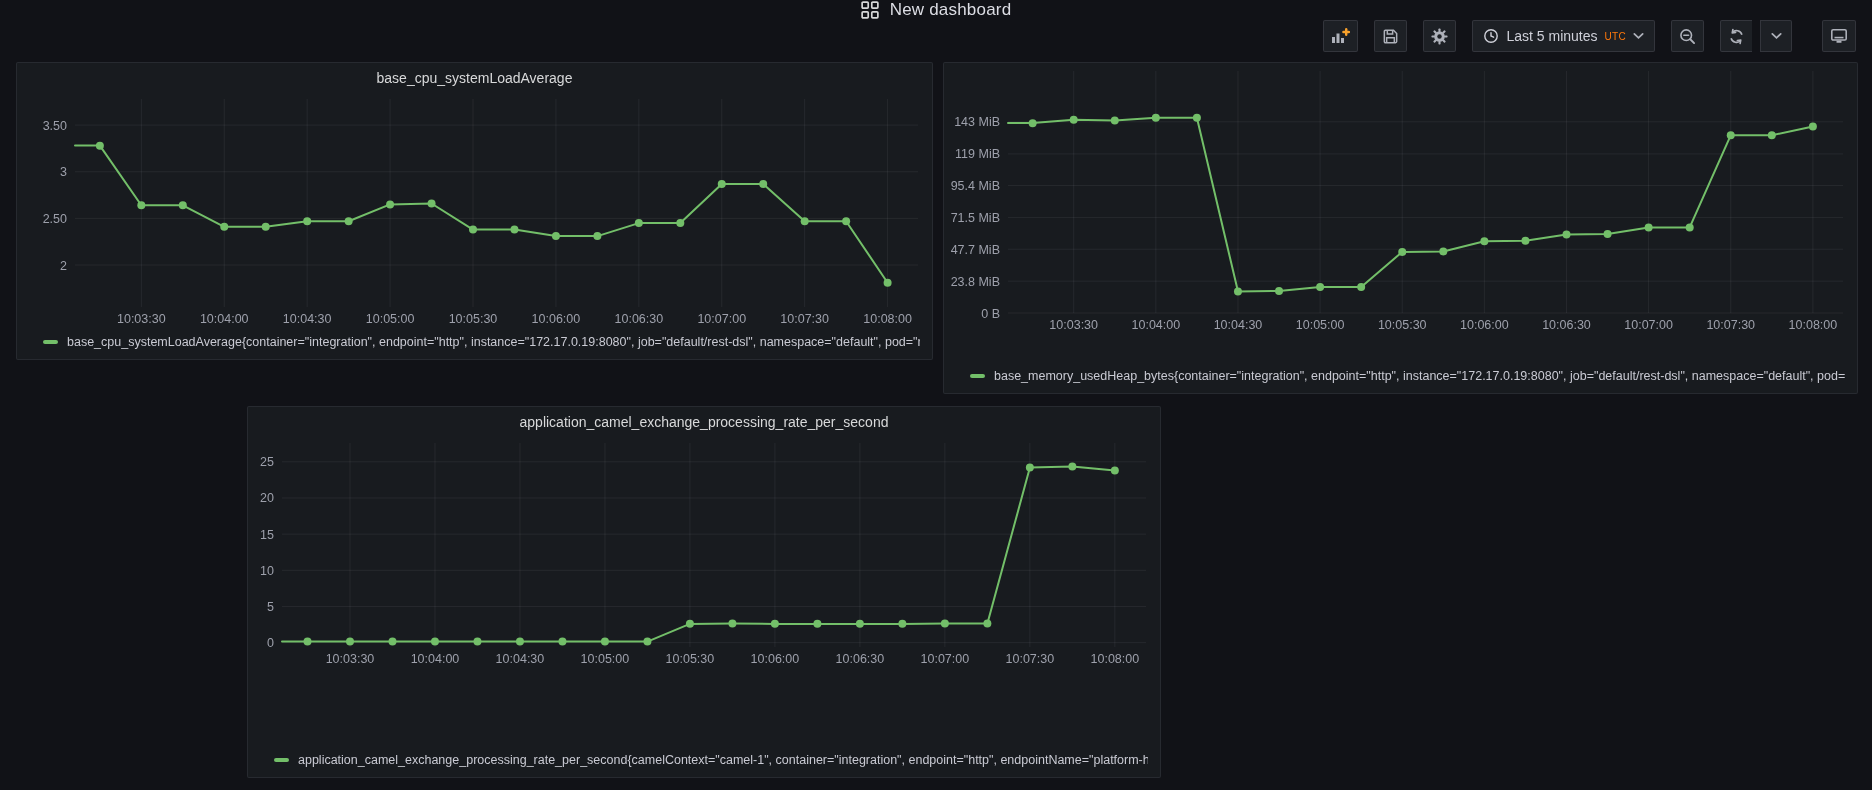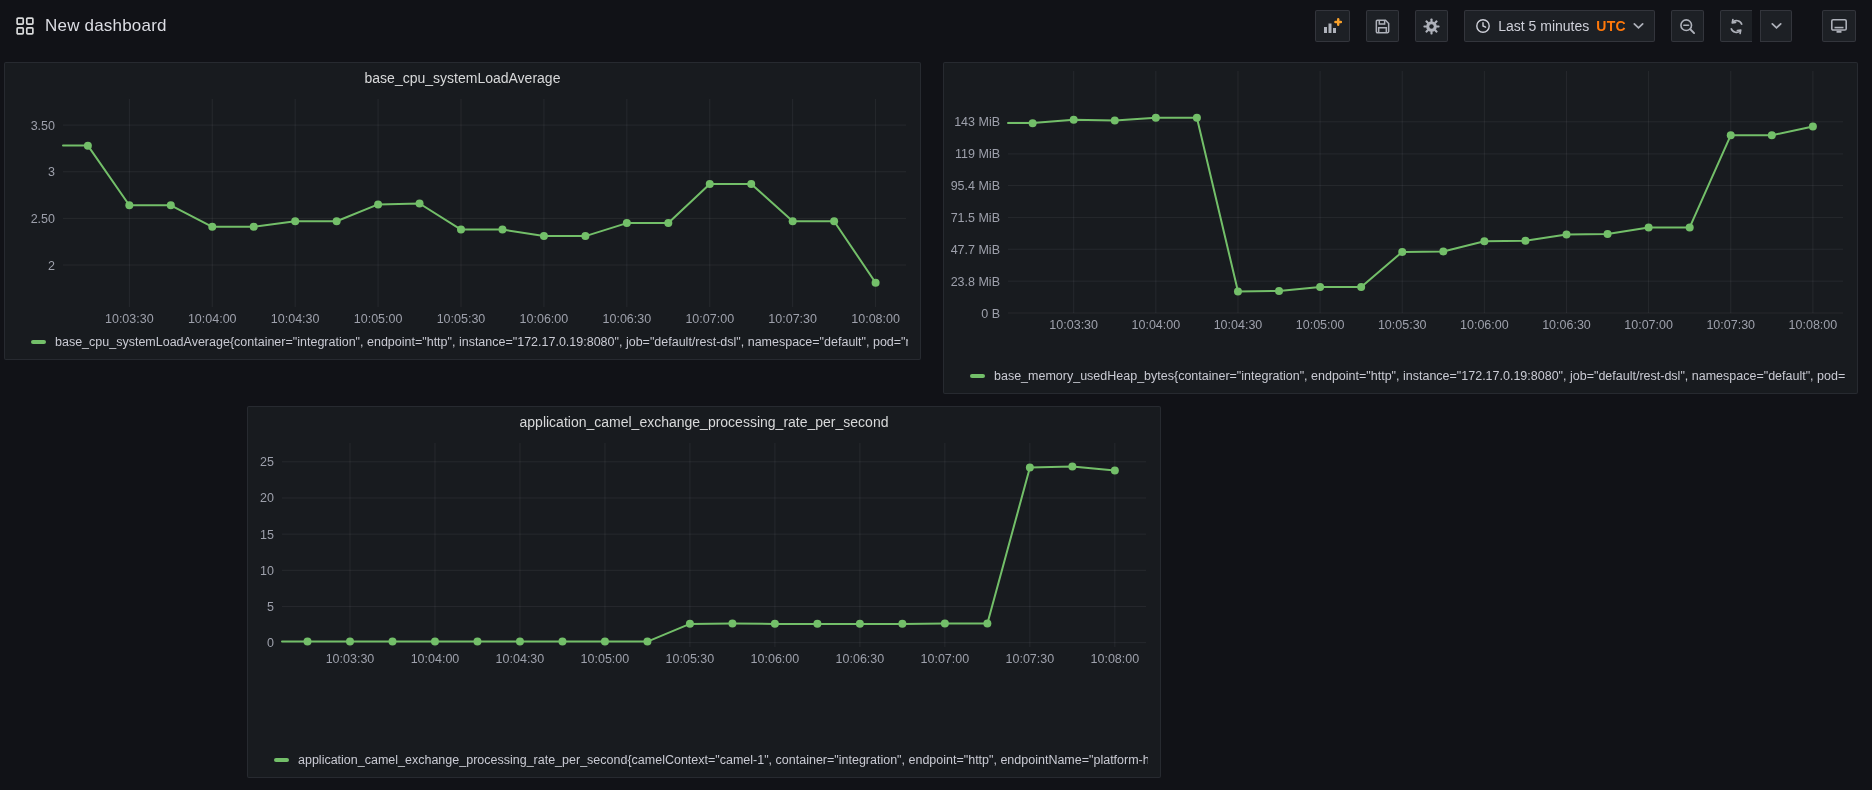--- a/index.html
+++ b/index.html
@@ -1,38 +1,38 @@
 <!DOCTYPE html>
 <html><head>
 <meta charset="utf-8">
 <style>
   html,body{margin:0;padding:0;background:#111217;}
   body{width:1872px;height:790px;overflow:hidden;font-family:"Liberation Sans",sans-serif;-webkit-font-smoothing:antialiased;}
-  .topbar{position:absolute;left:0;top:0;width:100%;height:52px;display:flex;align-items:center;padding:12px 16px;box-sizing:border-box;background:#111217;}
+  .topbar{position:absolute;left:0;top:0;width:100%;height:52px;display:flex;align-items:center;padding:0 16px;box-sizing:border-box;background:#111217;flex-direction:column;}
   .tb-left{display:flex;align-items:center;gap:11px;}
   .dash-title{color:#dcdde4;font-size:17px;font-weight:500;letter-spacing:.2px;}
   .tb-right{margin-left:auto;display:flex;align-items:center;gap:8px;}
   .tb-btn{height:32px;min-width:32px;display:flex;align-items:center;justify-content:center;background:#1d2025;border:1px solid rgba(204,204,220,.13);border-radius:2px;box-sizing:border-box;padding:0 7px;cursor:pointer;margin-left:8px;}
   .tb-btn svg{display:block;}
   .timepicker{gap:7px;padding:0 10px;}
   .tp-label{color:#cfd0d9;font-size:14px;}
-  .tp-utc{color:#ff780a;font-size:14px;font-weight:700;letter-spacing:.3px;}
+  .tp-utc{color:#ff780a;font-size:10px;font-weight:400;letter-spacing:.3px;}
   .split{display:flex;}
   .split .tb-btn:first-child{border-radius:2px 0 0 2px;border-right:none;}
   .split .tb-btn:last-child{border-radius:0 2px 2px 0;padding:0 8px;}
   .gap-before{margin-left:22px;}
   .panel{position:absolute;background:#181b1f;border:1px solid rgba(204,204,220,.09);border-radius:2px;box-sizing:border-box;display:flex;flex-direction:column;}
   .panel-title{height:28px;line-height:30px;text-align:center;color:#d8d9da;font-size:14px;font-weight:500;cursor:pointer;white-space:nowrap;overflow:hidden;}
   .chart{flex:1;min-height:0;position:relative;}
   .chart svg{position:absolute;left:0;top:0;}
   .chart text{font-family:"Liberation Sans",sans-serif;}
   .legend{height:26px;display:flex;align-items:center;padding:0 12px 4px 26px;gap:9px;overflow:hidden;cursor:pointer;}
   .swatch{width:15px;height:4px;border-radius:4px;background:#73bf69;flex:0 0 auto;}
   .legend-text{color:#c9cad3;font-size:12.5px;white-space:nowrap;overflow:hidden;}
-  #p1{left:4px;top:62px;width:917px;height:298px;}
+  #p1{left:16px;top:62px;width:917px;height:298px;}
   #p2{left:943px;top:62px;width:915px;height:332px;}
   #p3{left:247px;top:406px;width:914px;height:372px;}
 </style>
 </head>
 <body>
 
 <div class="topbar">
   <div class="tb-left">
     <span style="display:flex;">
       <svg width="18" height="18" viewBox="0 0 16 16" fill="none" stroke="#d8d9da" stroke-width="1.5">

